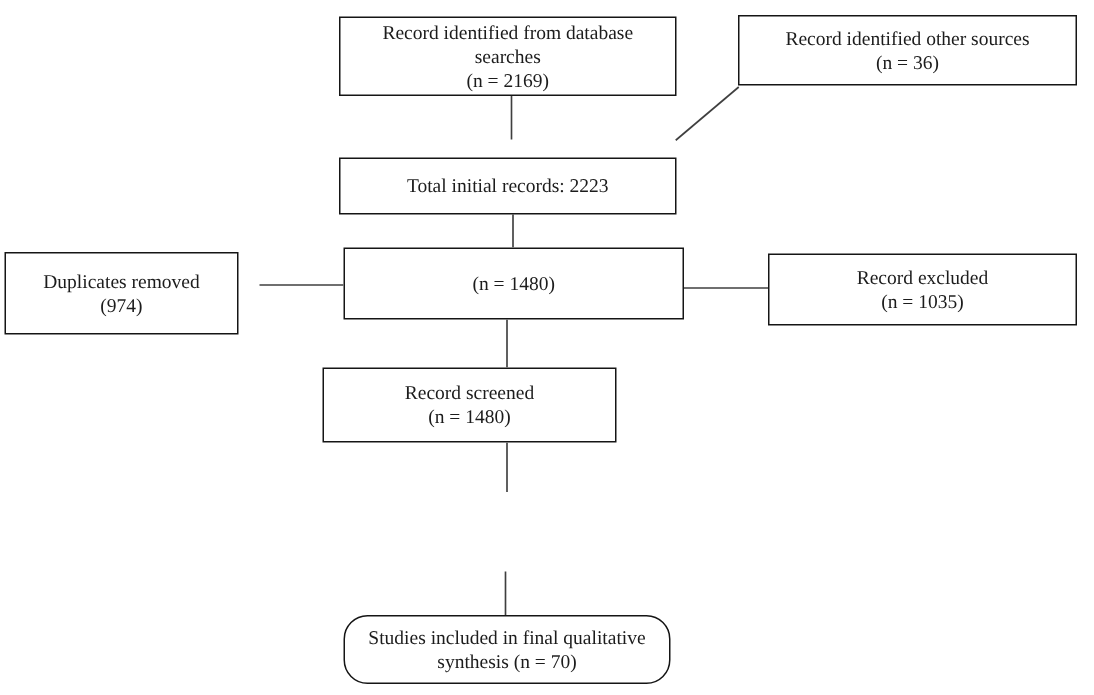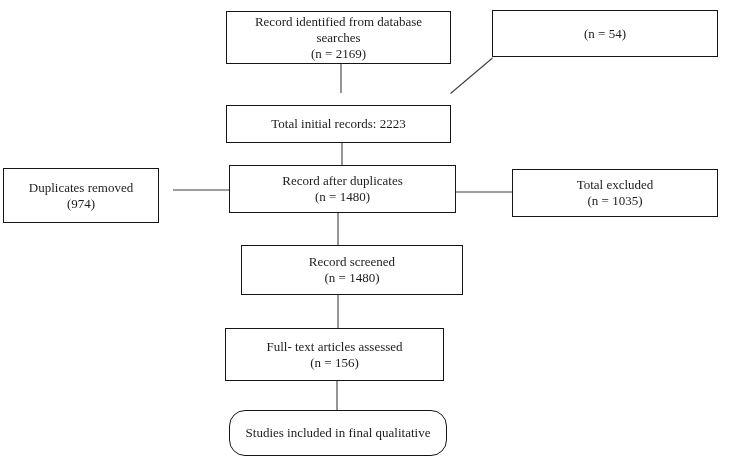--- a/index.html
+++ b/index.html
@@ -57,49 +57,46 @@
     <line x1="337" y1="381" x2="337" y2="410"></line>
   </svg>
 
   <div class="box" style="left:226px; top:11px; width:225px; height:53px;">
     <div class="ln">Record identified from database</div>
     <div class="ln">searches</div>
     <div class="ln">(n = 2169)</div>
   </div>
 
   <div class="box" style="left:492px; top:10px; width:226px; height:47px;">
-    <div class="ln">(n = 54)</div>
+    <div class="ln">Record identified other sources</div>
+    <div class="ln">(n = 36)</div>
   </div>
 
   <div class="box" style="left:226px; top:93px; width:225px; height:38px;margin-top:12px;">
     <div class="ln">Total initial records: 2223</div>
   </div>
 
   <div class="box" style="left:3px; top:168px; width:156px; height:55px;">
     <div class="ln">Duplicates removed</div>
     <div class="ln">(974)</div>
   </div>
 
   <div class="box" style="left:229px; top:165px; width:227px; height:48px;">
-    <div class="ln">Record after duplicates</div>
     <div class="ln">(n = 1480)</div>
   </div>
 
   <div class="box" style="left:512px; top:169px; width:206px; height:48px;">
-    <div class="ln">Total excluded</div>
+    <div class="ln">Record excluded</div>
     <div class="ln">(n = 1035)</div>
   </div>
 
-  <div class="box" style="left:241px; top:245px; width:222px; height:50px;">
+  <div class="box" style="left:215px; top:245px; width:196px; height:50px;">
     <div class="ln">Record screened</div>
     <div class="ln">(n = 1480)</div>
   </div>
 
-  <div class="box" style="left:225px; top:328px; width:219px; height:53px;">
-    <div class="ln">Full- text articles assessed</div>
-    <div class="ln">(n = 156)</div>
-  </div>
 
   <div class="box" style="left:229px; top:410px; width:218px; height:46px;border-radius:16px;">
     <div class="ln">Studies included in final qualitative</div>
+    <div class="ln">synthesis (n = 70)</div>
   </div>
 
 </div>
 
 </body></html>

